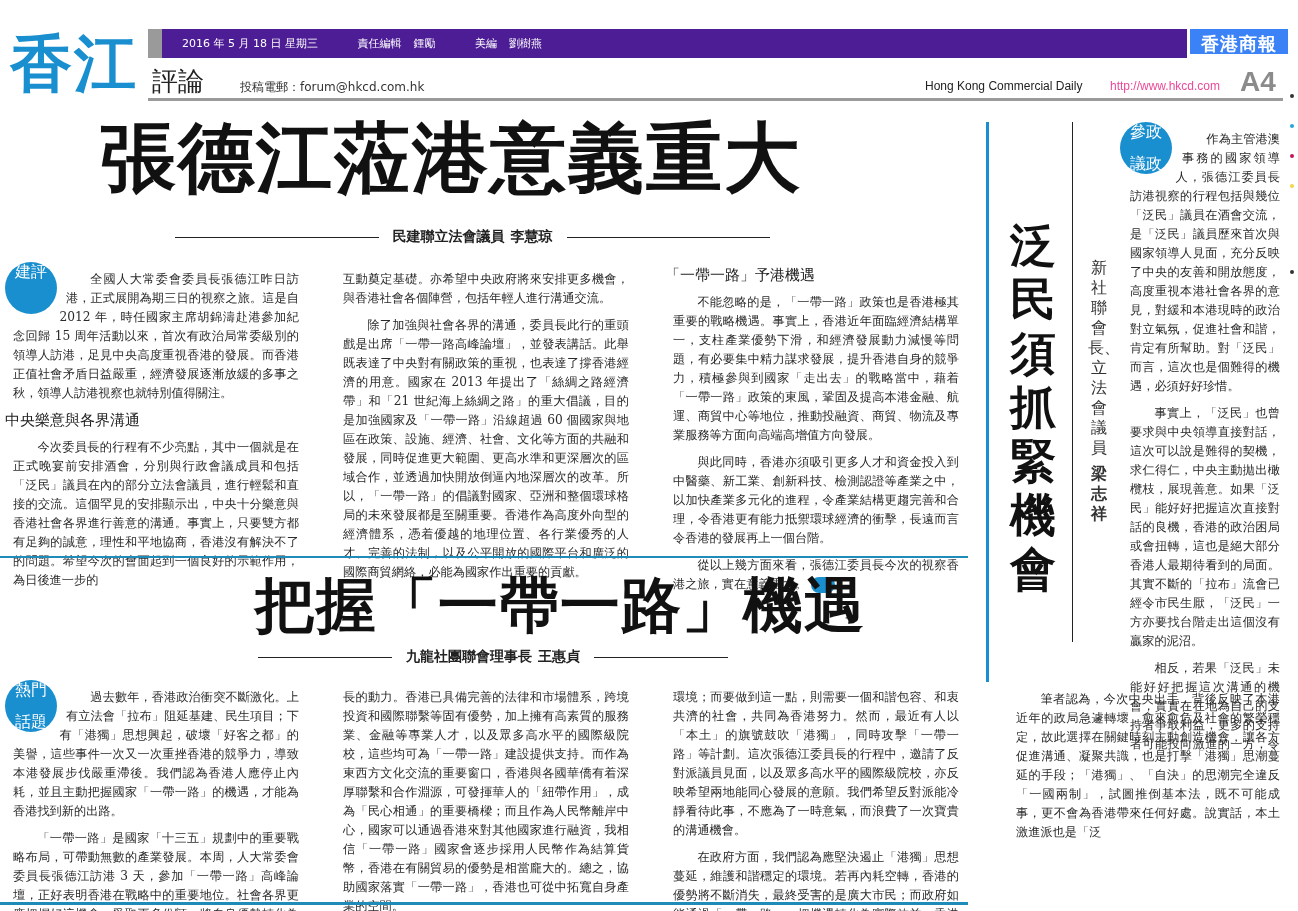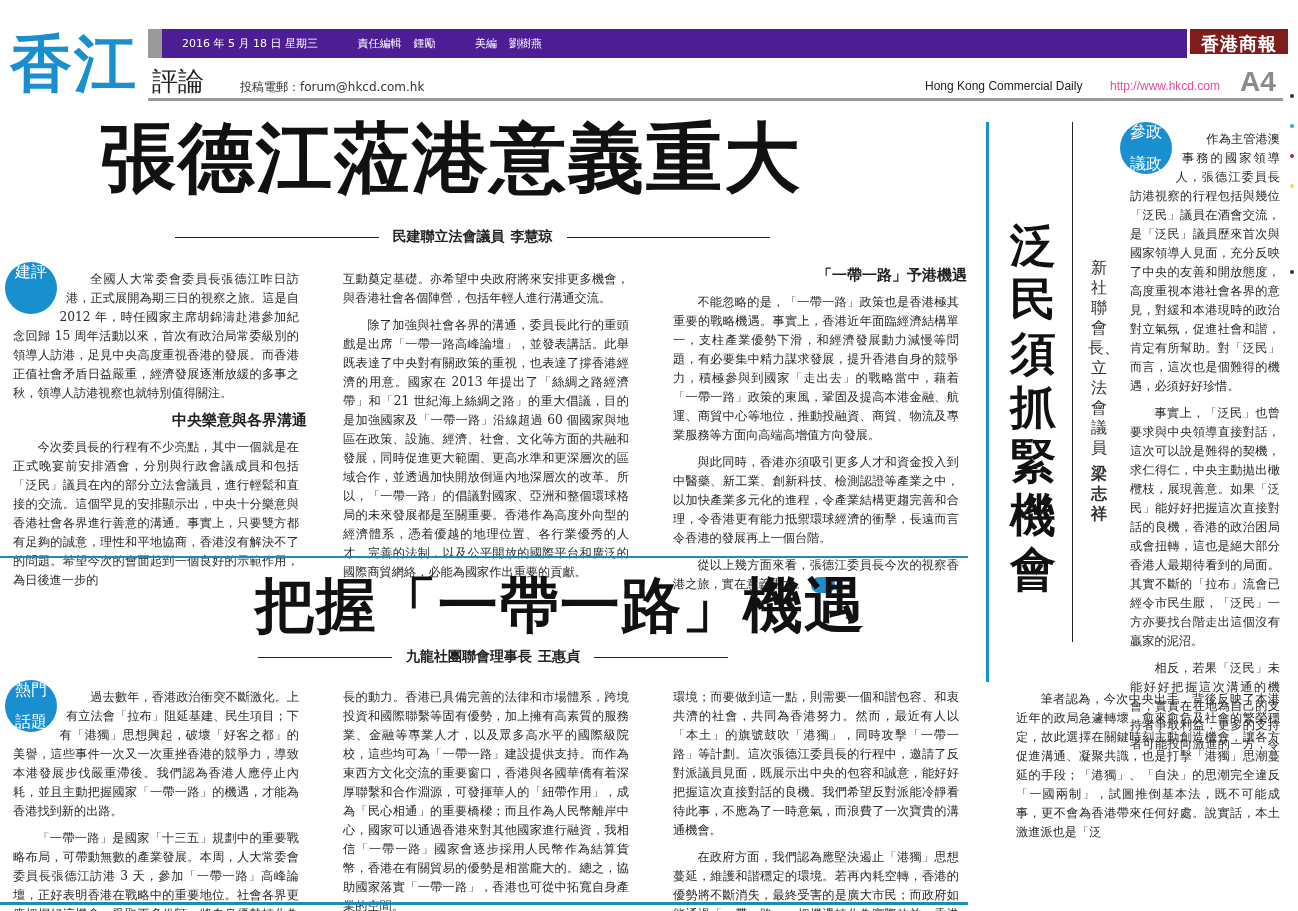--- a/index.html
+++ b/index.html
@@ -9,21 +9,21 @@
 
   
   .section-logo { left: 10px; top: 28px; font-size: 62px; line-height: 72px; color: #1a8fd0;
                   font-family: "DejaVu Serif", serif; font-weight: bold; letter-spacing: 2px; }
   .grey-tab { left: 148px; top: 29px; width: 14px; height: 29px; background: #9a9a9a; }
   .blue-bar { left: 162px; top: 29px; width: 1025px; height: 29px; background: #4c1d95; }
   .blue-bar-text { position: absolute; left: 20px; top: 0; line-height: 29px; font-size: 11px;
                    color: #fff; font-family: "DejaVu Sans", sans-serif; }
   .blue-bar-text span { margin-right: 36px; }
   .blue-bar-text span.gap { margin-right: 12px; }
-  .brand-box { left: 1190px; top: 29px; width: 98px; height: 25px; background: #7f1d1d;
+  .brand-box { left: 1190px; top: 29px; width: 98px; height: 25px; background: #3b82f6;
                color: #fff; font-size: 18px; line-height: 29px; text-align: center;
                font-weight: bold; letter-spacing: 1px; }
   .section-name { left: 152px; top: 64px; font-size: 26px; color: #222;
                   font-family: "DejaVu Sans", sans-serif; }
   .contact { left: 228px; top: 79px; font-size: 12px; color: #333;
              font-family: "DejaVu Sans", sans-serif; margin-left: 12px; }
   .paper-en { left: 925px; top: 79px; font-size: 12px; color: #222;
               font-family: "Liberation Sans", sans-serif; }
   .paper-url { left: 1110px; top: 79px; font-size: 12px; color: #ec4899;
                font-family: "Liberation Sans", sans-serif; }
@@ -37,22 +37,22 @@
   .byline { top: 226px; height: 22px; display: flex; align-items: center; font-size: 14px; }
   .byline .line { height: 1px; background: #222; }
   .byline .txt { margin: 2px 14px; white-space: nowrap; font-weight: bold; }
   .byline .txt b { font-family: "DejaVu Sans", sans-serif; margin-left: 6px; }
 
   
   .col { font-size: 12.2px; line-height: 19px; color: #2a2a2a; text-align: justify;
          font-family: "DejaVu Serif", serif; }
   .col p { margin: 8px; text-indent: 2em; }
   .col p.noind { text-indent: 0; }
-  .subhead { font-family: "DejaVu Sans", sans-serif; font-weight: bold; font-size: 15px;
-             text-align: right; color: #222; margin: 6px 0 5px 0; text-indent: 0 !important; }
+  .subhead { font-family: "DejaVu Sans", sans-serif; font-weight: normal; font-size: 15px;
+             text-align: left; color: #222; margin: 6px 0 5px 0; text-indent: 0 !important; }
   .badge { width: 52px; height: 52px; border-radius: 50%; background: #1a8fd0; color: #fff;
            font-family: "DejaVu Sans", sans-serif; font-size: 16px; line-height: 20px;
            text-align: center; display: flex; align-items: center; justify-content: center;
            flex-direction: column; }
   .float-badge { float: left; margin: 0 14px 4px 0; shape-outside: circle(); justify-content: space-between; }
   .hh-logo { display: inline-block; width: 24px; height: 16px; border-radius: 8px; background: #1a8fd0;
              color: #fff; font-size: 10px; line-height: 16px; text-align: center; font-weight: bold;
              font-family: "DejaVu Sans", sans-serif; vertical-align: middle; }
 
   .rule-blue-h { height: 3px; background: #1f8bb8; }
@@ -133,21 +133,21 @@
   <p>過去數年，香港政治衝突不斷激化。上有立法會「拉布」阻延基建、民生項目；下有「港獨」思想興起，破壞「好客之都」的美譽，這些事件一次又一次重挫香港的競爭力，導致本港發展步伐嚴重滯後。我們認為香港人應停止內耗，並且主動把握國家「一帶一路」的機遇，才能為香港找到新的出路。</p>
   <p style="clear:both;">「一帶一路」是國家「十三五」規劃中的重要戰略布局，可帶動無數的產業發展。本周，人大常委會委員長張德江訪港 3 天，參加「一帶一路」高峰論壇，正好表明香港在戰略中的重要地位。社會各界更應把握好這機會，爭取更多份額，將自身優勢轉化為推動香港經濟成</p>
 </div>
 
 <div class="abs col" style="left:335px; top:680px; width:302px;">
   <p class="noind">長的動力。香港已具備完善的法律和市場體系，跨境投資和國際聯繫等固有優勢，加上擁有高素質的服務業、金融等專業人才，以及眾多高水平的國際級院校，這些均可為「一帶一路」建設提供支持。而作為東西方文化交流的重要窗口，香港與各國華僑有着深厚聯繫和合作淵源，可發揮華人的「紐帶作用」，成為「民心相通」的重要橋樑；而且作為人民幣離岸中心，國家可以通過香港來對其他國家進行融資，我相信「一帶一路」國家會逐步採用人民幣作為結算貨幣，香港在有關貿易的優勢是相當龐大的。總之，協助國家落實「一帶一路」，香港也可從中拓寬自身產業的空間。</p>
   <p>香港要突破眼前各種困局，大前提始終是要改善經濟</p>
 </div>
 
 <div class="abs col" style="left:665px; top:680px; width:302px;">
-  <p class="noind">環境；而要做到這一點，則需要一個和諧包容、和衷共濟的社會，共同為香港努力。然而，最近有人以「本土」的旗號鼓吹「港獨」，同時攻擊「一帶一路」等計劃。這次張德江委員長的行程中，邀請了反對派議員見面，既展示出中央的包容和誠意，能好好把握這次直接對話的良機。我們希望反對派能冷靜看待此事，不應為了一時意氣，而浪費了一次寶貴的溝通機會。</p>
+  <p class="noind">環境；而要做到這一點，則需要一個和諧包容、和衷共濟的社會，共同為香港努力。然而，最近有人以「本土」的旗號鼓吹「港獨」，同時攻擊「一帶一路」等計劃。這次張德江委員長的行程中，邀請了反對派議員見面，以及眾多高水平的國際級院校，亦反映希望兩地能同心發展的意願。我們希望反對派能冷靜看待此事，不應為了一時意氣，而浪費了一次寶貴的溝通機會。</p>
   <p>在政府方面，我們認為應堅決遏止「港獨」思想蔓延，維護和諧穩定的環境。若再內耗空轉，香港的優勢將不斷消失，最終受害的是廣大市民；而政府如能通過「一帶一路」，把機遇轉化為實際效益，香港將能在巨人的肩上，站得更高，望得更遠，讓香港發展重現光明。</p>
 </div>
 
 <div class="abs rule-blue-h" style="left:0; top:902px; width:968px;"></div>
 
 <div class="abs rule-blue-v" style="left:986px; top:122px; height:560px;"></div>
 <div class="abs rule-thin-v" style="left:1072px; top:122px; height:520px;"></div>
 <div class="abs rule-blue-v" style="left:986px; top:682px; height:1px; width:0;"></div>
 
 <div class="abs vert-headline">泛民須抓緊機會</div>

